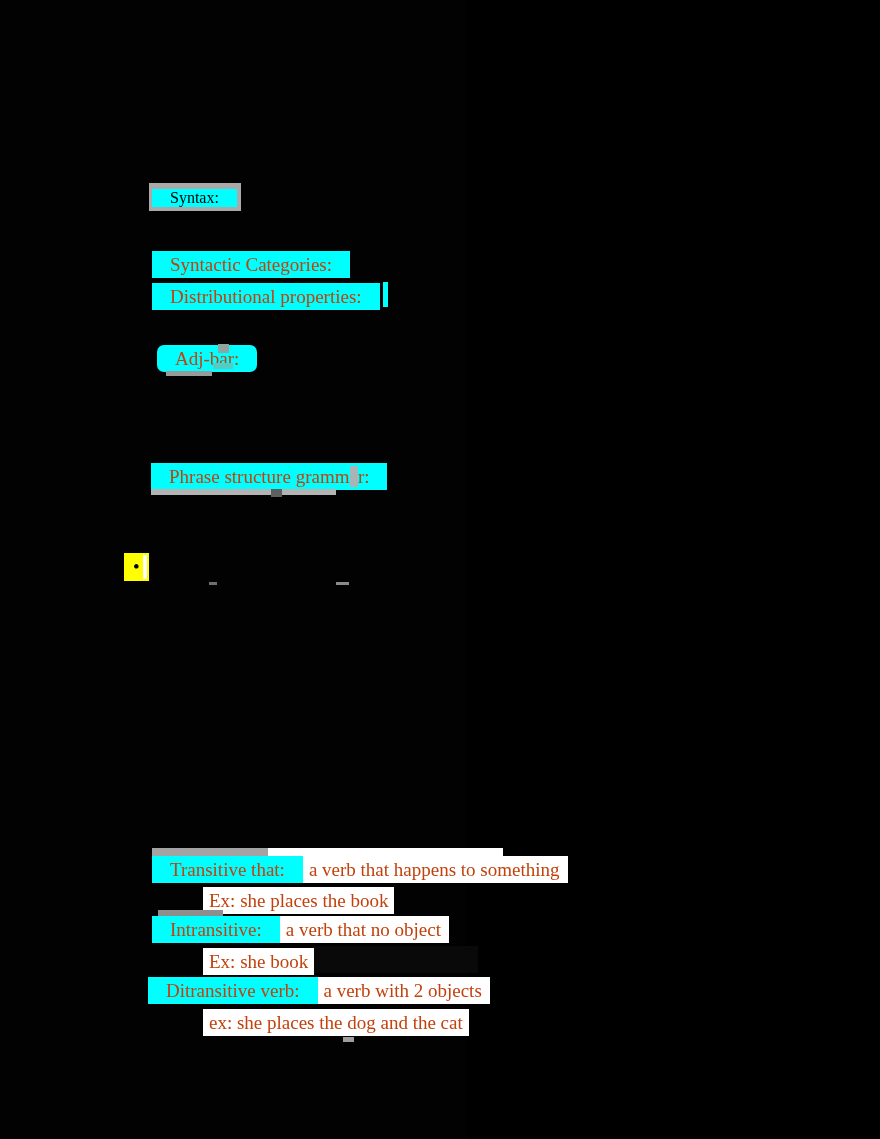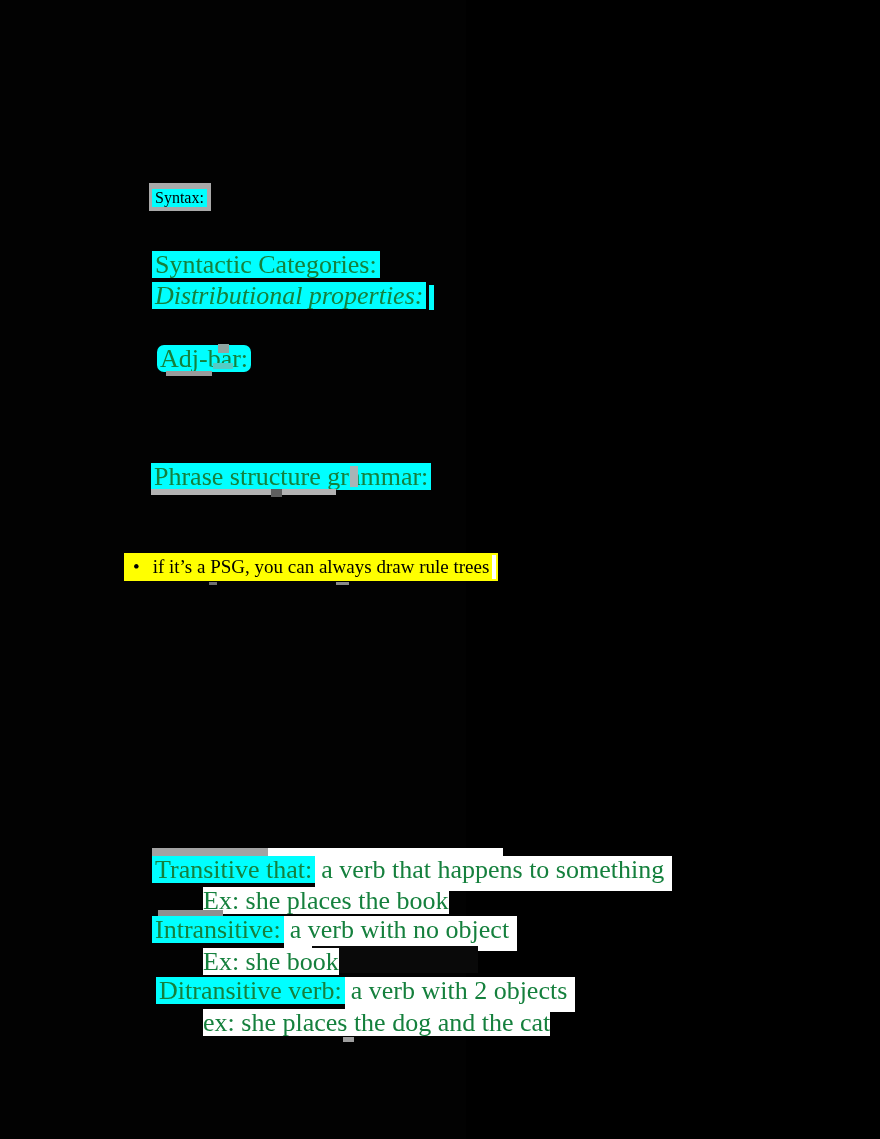--- a/index.html
+++ b/index.html
@@ -7,27 +7,27 @@
     width:880px;height:1139px;
     background:#000;
     position:relative;
     overflow:hidden;
     font-family:"Liberation Serif","DejaVu Serif",serif;
   }
   .shade{position:absolute;left:0;top:0;width:466px;height:1139px;background:#020202;}
   .line{
     position:absolute;
     white-space:nowrap;
-    font-size:26px;
+    font-size:19px;
     line-height:27px;
-    color:#15803d;
+    color:#c2410c;
   }
-  .hl-cyan{background:#00ffff;display:inline-block;padding:0 3px;}
-  .hl-white{background:#ffffff;display:inline-block;padding:0 0;}
-  .hl-white-lead{background:#ffffff;display:inline-block;padding:0 8px 8px 6px;}
+  .hl-cyan{background:#00ffff;display:inline-block;padding:0 18px;}
+  .hl-white{background:#ffffff;display:inline-block;padding:0 6px;}
+  .hl-white-lead{background:#ffffff;display:inline-block;padding:0 8px 0 6px;}
   .rounded{border-radius:7px;}
   .frame{
     position:absolute;left:149px;top:183px;
     background:#a9a9a9;
     padding:6px 4px 4px 3px;
     display:inline-block;
   }
   .cyan-nub{display:inline-block;width:5px;height:25px;background:#00ffff;margin-left:3px;vertical-align:text-bottom;}
   .bullet-box{
     position:absolute;left:124px;top:553px;height:28px;
@@ -47,65 +47,64 @@
 <div class="shade"></div>
 
 <div class="frame">
   <span class="hl-cyan">Syntax:</span>
 </div>
 
 <div class="line" style="left:152px;top:251px;">
   <span class="hl-cyan">Syntactic Categories:</span>
 </div>
 
-<div class="line" style="left:152px;top:282px;font-style:italic;">
+<div class="line" style="left:152px;top:282px;">
   <span class="hl-cyan">Distributional properties:</span><span class="cyan-nub"></span>
 </div>
 
 <div class="line" style="left:157px;top:345px;">
   <span class="hl-cyan rounded">Adj-bar:</span>
 </div>
 <div class="artifact" style="left:218px;top:344px;width:11px;height:9px;background:#8fa5a1;"></div>
 <div class="artifact" style="left:213px;top:363px;width:20px;height:6px;background:#55cbc4;"></div>
 <div class="artifact" style="left:166px;top:371px;width:46px;height:5px;background:#9a9a9a;"></div>
 
 <div class="line" style="left:151px;top:463px;">
   <span class="hl-cyan">Phrase structure grammar:</span>
 </div>
 <div class="artifact" style="left:151px;top:489px;width:185px;height:6px;background:#b3b3b3;"></div>
 <div class="artifact" style="left:271px;top:489px;width:11px;height:8px;background:#5f5f5f;"></div>
 <div class="artifact" style="left:350px;top:466px;width:8px;height:21px;background:#a9b4b6;"></div>
 
 <div class="bullet-box">
   <span class="bullet-glyph">•</span>
-  <span class="bullet-text">if it’s a PSG, you can always draw rule trees</span>
   <span class="white-nub"></span>
 </div>
 <div class="artifact" style="left:209px;top:582px;width:8px;height:3px;background:#6f6f6f;"></div>
 <div class="artifact" style="left:336px;top:582px;width:13px;height:3px;background:#8a8a8a;"></div>
 
 <div class="artifact" style="left:152px;top:848px;width:116px;height:8px;background:#a3a3a3;"></div>
 <div class="artifact" style="left:268px;top:848px;width:235px;height:8px;background:#ffffff;"></div>
 
 <div class="line" style="left:152px;top:856px;">
   <span class="hl-cyan">Transitive that:</span><span class="hl-white-lead">a verb that happens to something</span>
 </div>
 <div class="line" style="left:203px;top:887px;">
   <span class="hl-white">Ex: she places the book</span>
 </div>
 
 <div class="artifact" style="left:158px;top:910px;width:65px;height:6px;background:#8e8e8e;"></div>
 
 <div class="line" style="left:152px;top:916px;">
-  <span class="hl-cyan">Intransitive:</span><span class="hl-white-lead">a verb with no object</span>
+  <span class="hl-cyan">Intransitive:</span><span class="hl-white-lead">a verb that no object</span>
 </div>
 <div class="artifact" style="left:312px;top:946px;width:166px;height:27px;background:#090909;"></div>
 <div class="line" style="left:203px;top:948px;">
   <span class="hl-white">Ex: she book</span>
 </div>
 
-<div class="line" style="left:156px;top:977px;">
+<div class="line" style="left:148px;top:977px;">
   <span class="hl-cyan">Ditransitive verb:</span><span class="hl-white-lead">a verb with 2 objects</span>
 </div>
 <div class="line" style="left:203px;top:1009px;">
   <span class="hl-white">ex: she places the dog and the cat</span>
 </div>
 <div class="artifact" style="left:343px;top:1037px;width:11px;height:5px;background:#9e9e9e;"></div>
 
 </body></html>

